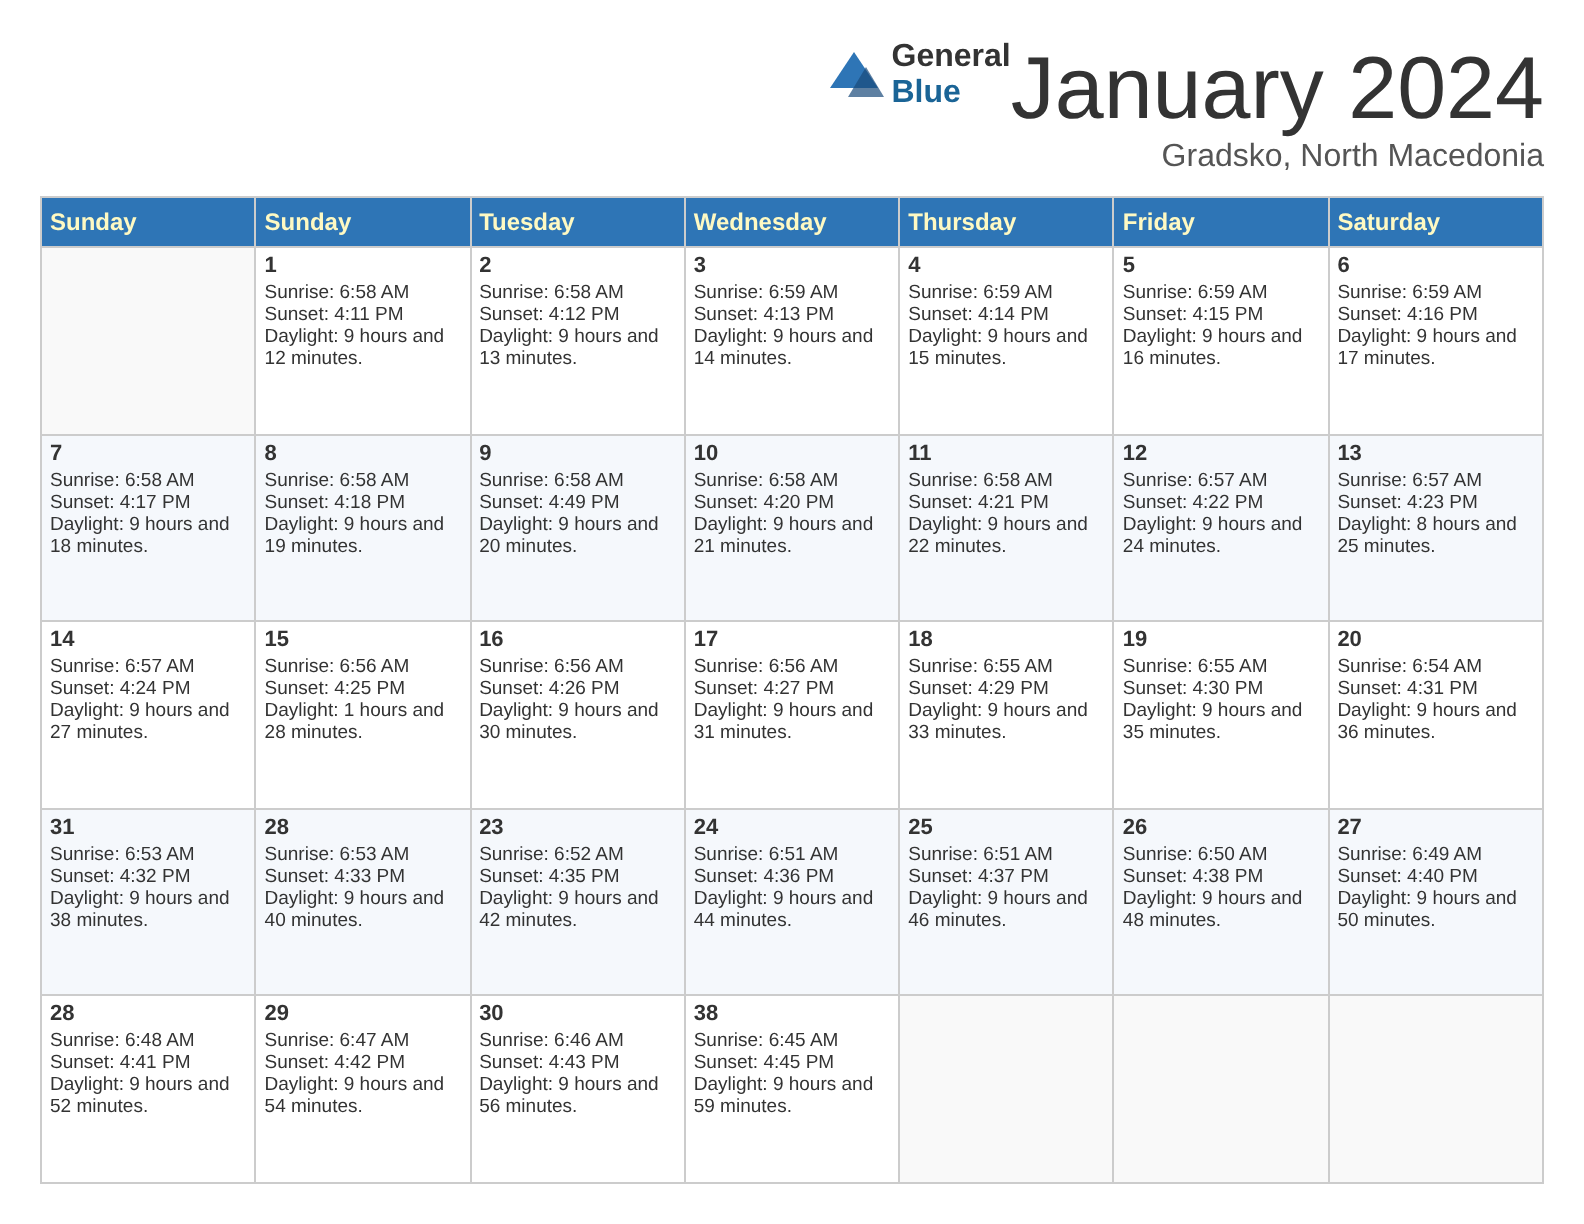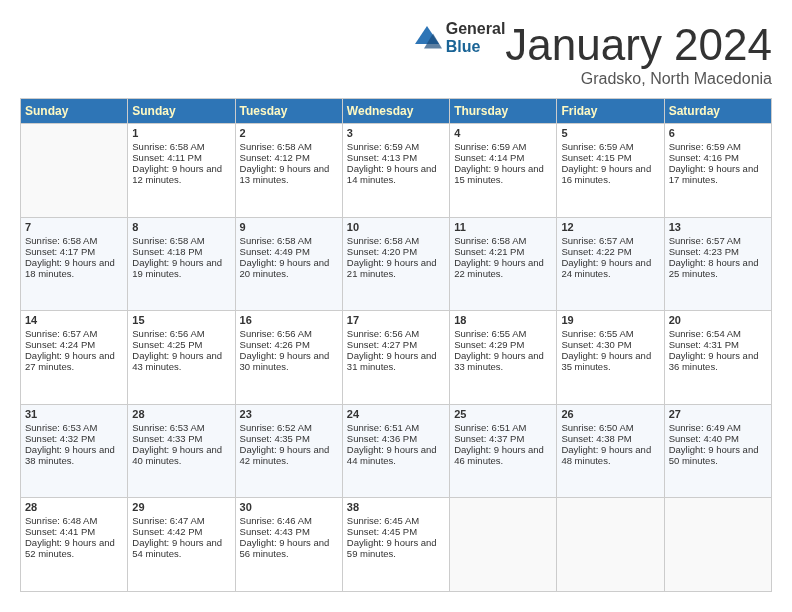--- a/index.html
+++ b/index.html
@@ -218,21 +218,21 @@
           <td>
           <span class="day-number">14</span>
           <span>Sunrise: 6:57 AM</span><br>
           <span>Sunset: 4:24 PM</span><br>
           <span>Daylight: 9 hours and 27 minutes.</span>
         </td>
           <td>
           <span class="day-number">15</span>
           <span>Sunrise: 6:56 AM</span><br>
           <span>Sunset: 4:25 PM</span><br>
-          <span>Daylight: 9 hours and 43 minutes.</span>
+          <span>Daylight: 1 hours and 28 minutes.</span>
         </td>
           <td>
           <span class="day-number">16</span>
           <span>Sunrise: 6:56 AM</span><br>
           <span>Sunset: 4:26 PM</span><br>
           <span>Daylight: 9 hours and 30 minutes.</span>
         </td>
           <td>
           <span class="day-number">17</span>
           <span>Sunrise: 6:56 AM</span><br>

